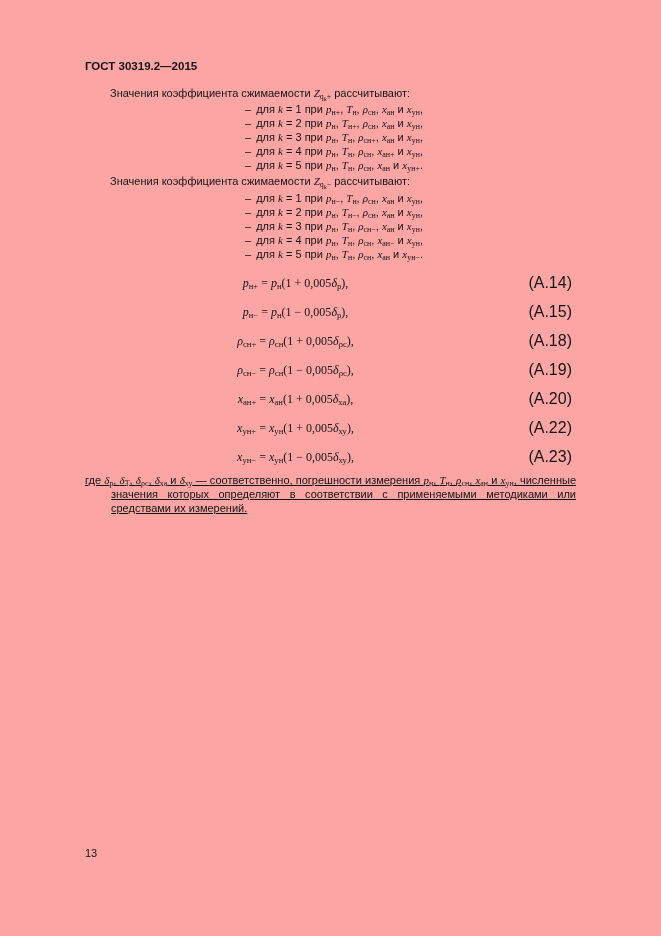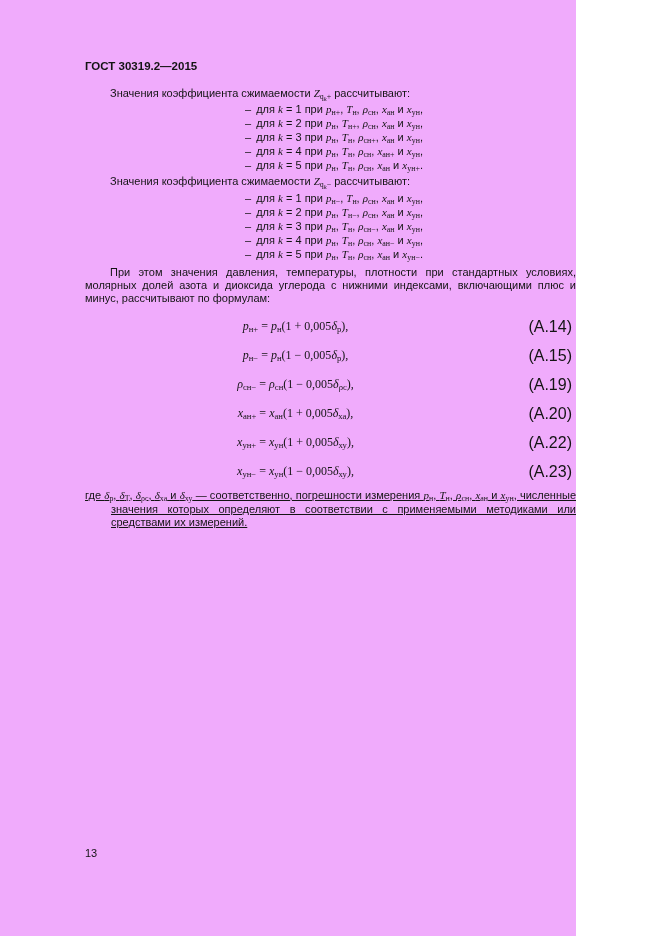--- a/index.html
+++ b/index.html
@@ -1,18 +1,18 @@
 <!DOCTYPE html>
 <html><head>
 <meta charset="utf-8">
 <style>
   * { margin:0; padding:0; box-sizing:border-box; }
   html,body { background:#ffffff; }
   .page {
-    position:relative; width:576px; height:936px; background:#f0abfc;
+    position:relative; width:661px; height:936px; background:#fca5a5;
     font-family:"Liberation Sans", sans-serif; font-size:11px; line-height:1.2; color:#141414;
     overflow:hidden;
   }
   .doc-header { position:absolute; top:60px; left:85px; font-weight:bold; font-size:11.5px; }
   .content { position:absolute; top:85px; left:85px; width:491px; }
   .para { margin:0; }
   .para.intro { text-indent:25px; margin-top:2px; margin-bottom:1px; }
   .dash-list { margin-bottom:2px;text-align:center; }
   .dash-item { padding-left:7px; line-height:1.14; white-space:nowrap; }
   .bullet { display:inline-block; margin-right:5px; }
@@ -54,30 +54,33 @@
     <p class="para intro"><span class="seg-t">Значения коэффициента сжимаемости </span><span class="seg-i">Z</span><span class="seg-s">q</span><span class="seg-ss">k</span><span class="seg-s">−</span><span class="seg-t"> рассчитывают:</span></p>
 
     <div class="dash-list">
       <div class="dash-item"><span class="bullet">–</span><span class="item-text"><span class="seg-t">для </span><span class="seg-i">k</span><span class="seg-t"> = 1 при </span><span class="seg-i">p</span><span class="seg-s">н−</span><span class="seg-t">, </span><span class="seg-i">T</span><span class="seg-s">н</span><span class="seg-t">, </span><span class="seg-i">ρ</span><span class="seg-s">сн</span><span class="seg-t">, </span><span class="seg-i">x</span><span class="seg-s">ан</span><span class="seg-t"> и </span><span class="seg-i">x</span><span class="seg-s">ун</span><span class="seg-t">,</span></span></div>
       <div class="dash-item"><span class="bullet">–</span><span class="item-text"><span class="seg-t">для </span><span class="seg-i">k</span><span class="seg-t"> = 2 при </span><span class="seg-i">p</span><span class="seg-s">н</span><span class="seg-t">, </span><span class="seg-i">T</span><span class="seg-s">н−</span><span class="seg-t">, </span><span class="seg-i">ρ</span><span class="seg-s">сн</span><span class="seg-t">, </span><span class="seg-i">x</span><span class="seg-s">ан</span><span class="seg-t"> и </span><span class="seg-i">x</span><span class="seg-s">ун</span><span class="seg-t">,</span></span></div>
       <div class="dash-item"><span class="bullet">–</span><span class="item-text"><span class="seg-t">для </span><span class="seg-i">k</span><span class="seg-t"> = 3 при </span><span class="seg-i">p</span><span class="seg-s">н</span><span class="seg-t">, </span><span class="seg-i">T</span><span class="seg-s">н</span><span class="seg-t">, </span><span class="seg-i">ρ</span><span class="seg-s">сн−</span><span class="seg-t">, </span><span class="seg-i">x</span><span class="seg-s">ан</span><span class="seg-t"> и </span><span class="seg-i">x</span><span class="seg-s">ун</span><span class="seg-t">,</span></span></div>
       <div class="dash-item"><span class="bullet">–</span><span class="item-text"><span class="seg-t">для </span><span class="seg-i">k</span><span class="seg-t"> = 4 при </span><span class="seg-i">p</span><span class="seg-s">н</span><span class="seg-t">, </span><span class="seg-i">T</span><span class="seg-s">н</span><span class="seg-t">, </span><span class="seg-i">ρ</span><span class="seg-s">сн</span><span class="seg-t">, </span><span class="seg-i">x</span><span class="seg-s">ан−</span><span class="seg-t"> и </span><span class="seg-i">x</span><span class="seg-s">ун</span><span class="seg-t">,</span></span></div>
       <div class="dash-item"><span class="bullet">–</span><span class="item-text"><span class="seg-t">для </span><span class="seg-i">k</span><span class="seg-t"> = 5 при </span><span class="seg-i">p</span><span class="seg-s">н</span><span class="seg-t">, </span><span class="seg-i">T</span><span class="seg-s">н</span><span class="seg-t">, </span><span class="seg-i">ρ</span><span class="seg-s">сн</span><span class="seg-t">, </span><span class="seg-i">x</span><span class="seg-s">ан</span><span class="seg-t"> и </span><span class="seg-i">x</span><span class="seg-s">ун−</span><span class="seg-t">.</span></span></div>
     </div>
 
-    <p class="para block">При этом значения давления, температуры, плотности при стандартных условиях, молярных долей азота и диоксида углерода с нижними индексами, включающими плюс и минус, рассчитывают по формулам:</p>
 
     <div class="formulas">
       <div class="formula-row">
         <span class="formula-wrap"><span class="formula"><span class="seg-i">p</span><span class="seg-s">н+</span><span class="seg-t"> = </span><span class="seg-i">p</span><span class="seg-s">н</span><span class="seg-t">(1 + 0,005</span><span class="seg-i">δ</span><span class="seg-s">р</span><span class="seg-t">),</span></span></span>
         <span class="formula-label">(A.14)</span>
       </div>
       <div class="formula-row">
         <span class="formula-wrap"><span class="formula"><span class="seg-i">p</span><span class="seg-s">н−</span><span class="seg-t"> = </span><span class="seg-i">p</span><span class="seg-s">н</span><span class="seg-t">(1 − 0,005</span><span class="seg-i">δ</span><span class="seg-s">р</span><span class="seg-t">),</span></span></span>
         <span class="formula-label">(A.15)</span>
+      </div>
+      <div class="formula-row">
+        <span class="formula-wrap"><span class="formula"><span class="seg-i">ρ</span><span class="seg-s">сн+</span><span class="seg-t"> = </span><span class="seg-i">ρ</span><span class="seg-s">сн</span><span class="seg-t">(1 + 0,005</span><span class="seg-i">δ</span><span class="seg-s">ρс</span><span class="seg-t">),</span></span></span>
+        <span class="formula-label">(A.18)</span>
       </div>
       <div class="formula-row">
         <span class="formula-wrap"><span class="formula"><span class="seg-i">ρ</span><span class="seg-s">сн−</span><span class="seg-t"> = </span><span class="seg-i">ρ</span><span class="seg-s">сн</span><span class="seg-t">(1 − 0,005</span><span class="seg-i">δ</span><span class="seg-s">ρс</span><span class="seg-t">),</span></span></span>
         <span class="formula-label">(A.19)</span>
       </div>
       <div class="formula-row">
         <span class="formula-wrap"><span class="formula"><span class="seg-i">x</span><span class="seg-s">ан+</span><span class="seg-t"> = </span><span class="seg-i">x</span><span class="seg-s">ан</span><span class="seg-t">(1 + 0,005</span><span class="seg-i">δ</span><span class="seg-s">ха</span><span class="seg-t">),</span></span></span>
         <span class="formula-label">(A.20)</span>
       </div>
       <div class="formula-row">

